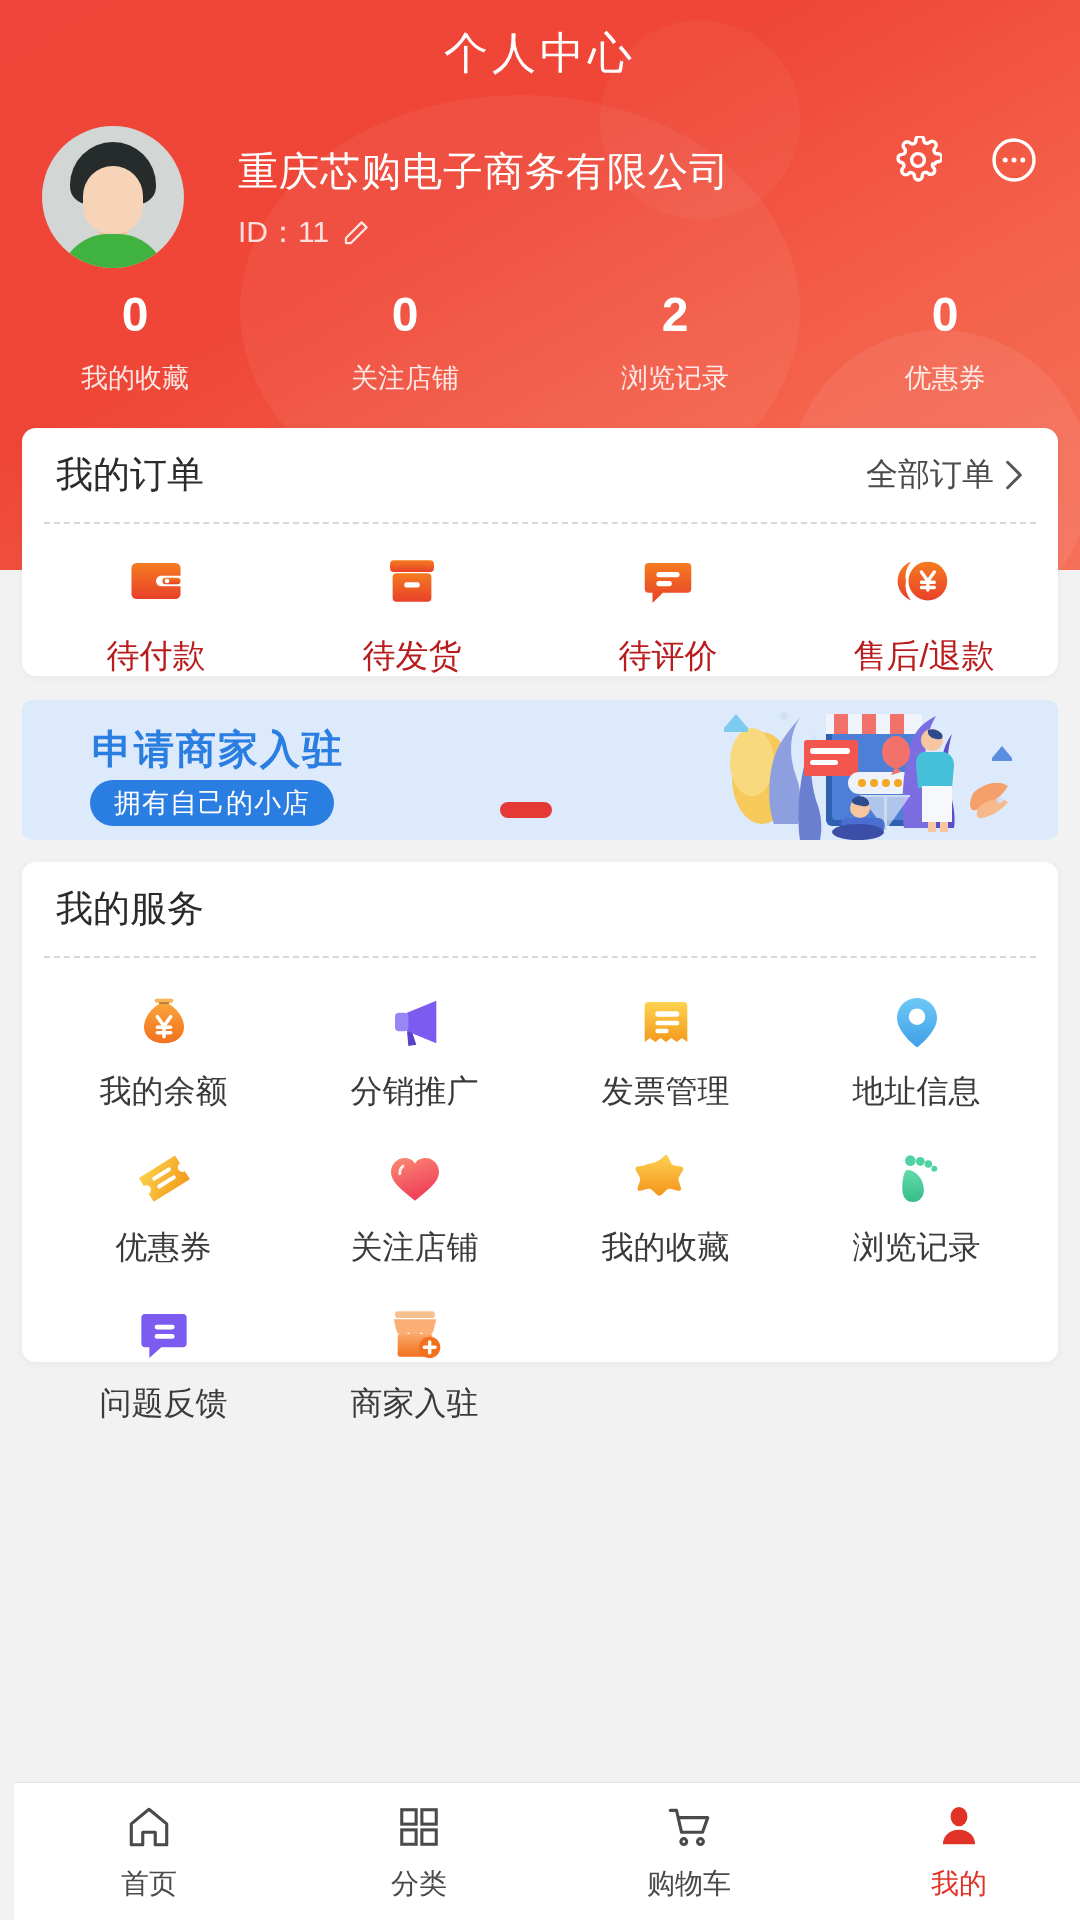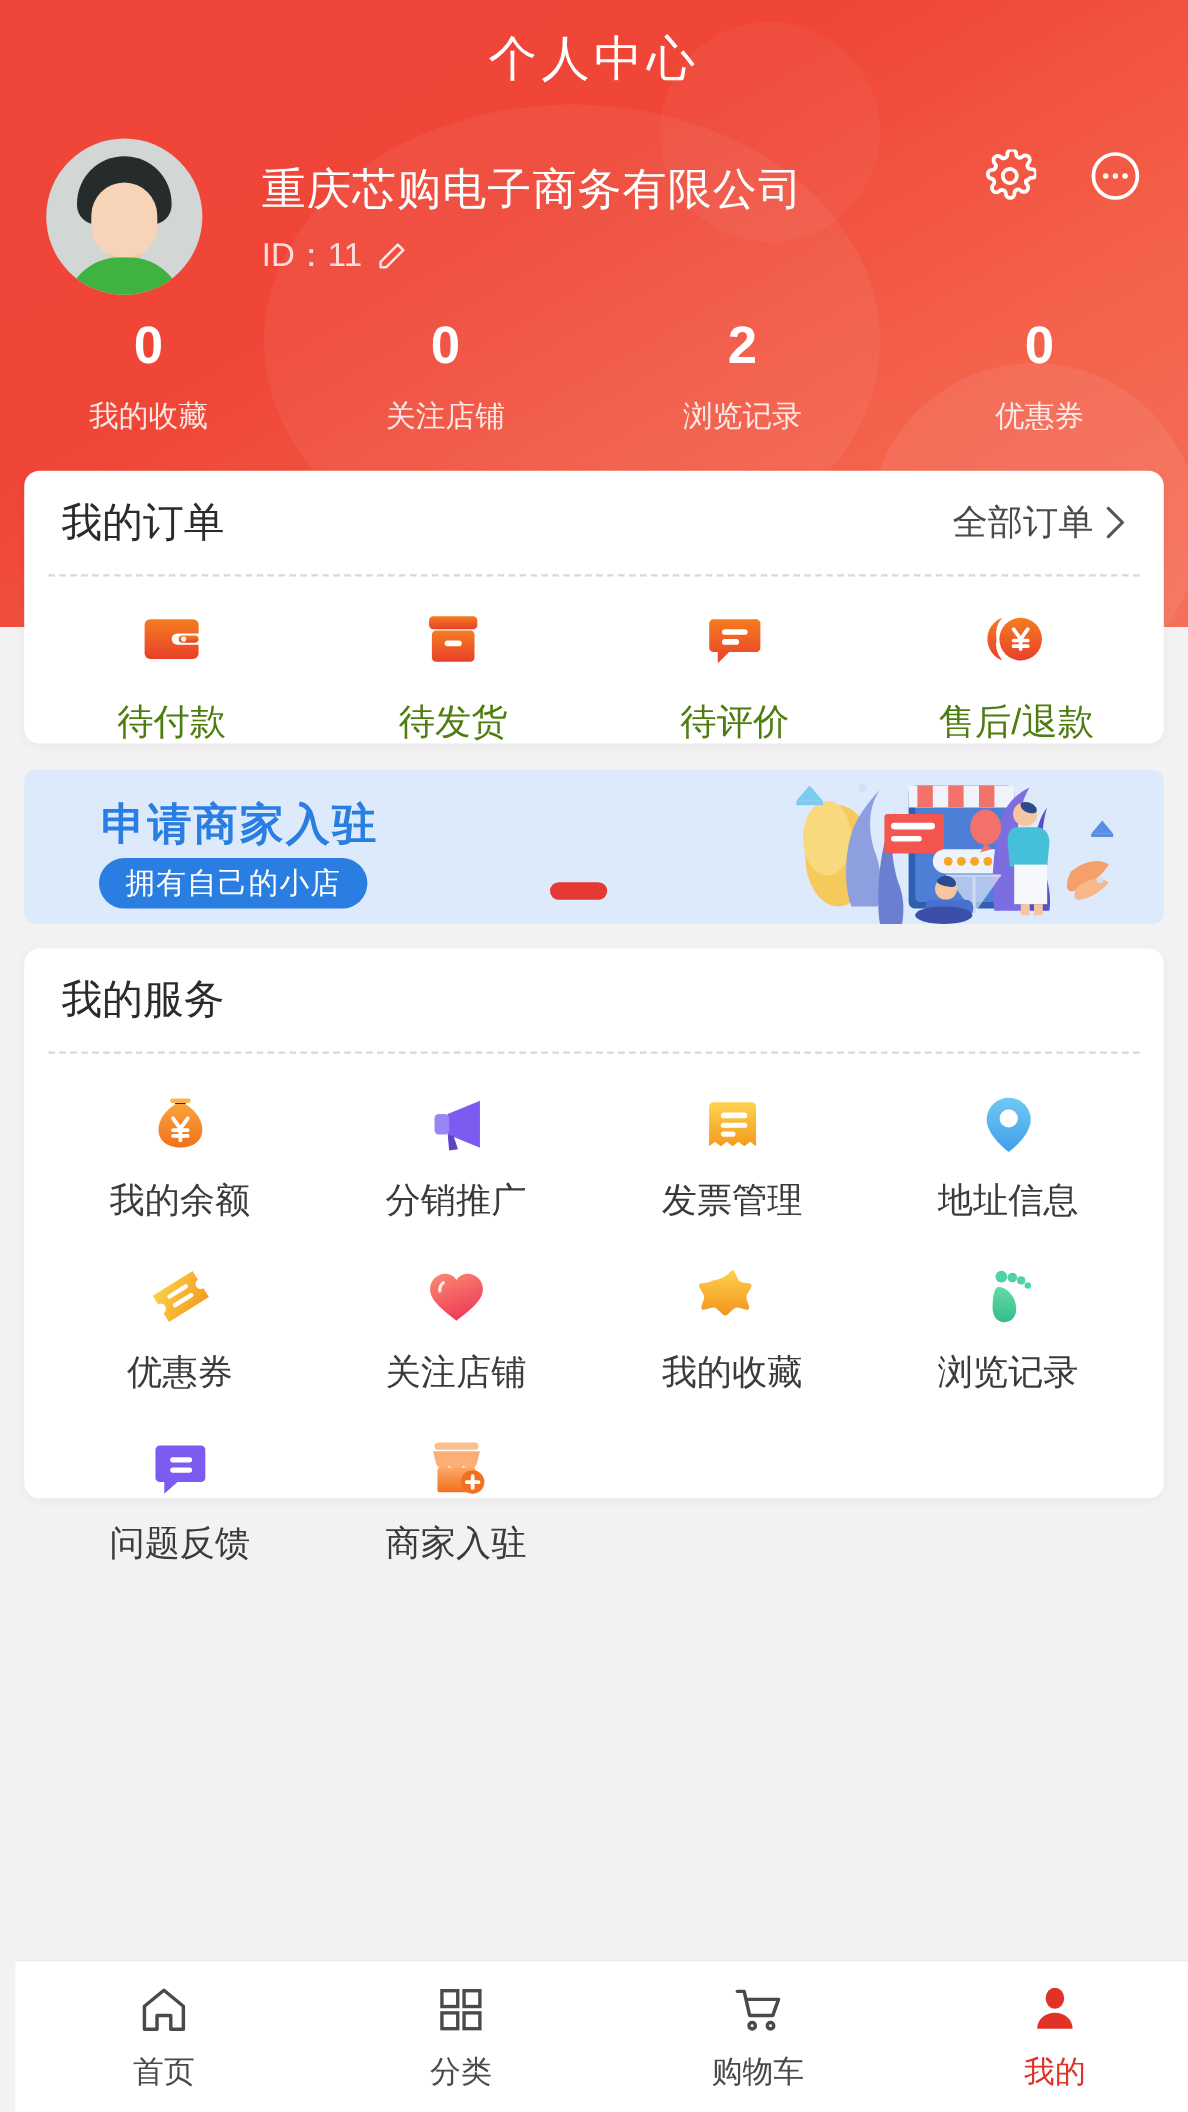--- a/index.html
+++ b/index.html
@@ -75,21 +75,21 @@
   .card-title { font-size: 37px; color: #2b2b2b; }
   .card-more { display: flex; align-items: center; gap: 10px; color: #4a4a4a; font-size: 32px; }
   .chev { width: 20px; height: 32px; display: block; }
   .dashed { height: 0; border-top: 2px dashed #d8d8d8; margin: 0 22px; }
 
   
   #orders-card { top: 428px; height: 248px; }
   .order-row { display: flex; padding: 26px 6px 0; }
   .order-item { flex: 1; text-align: center; }
   .order-ico { height: 62px; display: flex; align-items: center; justify-content: center; }
-  .order-label { margin-top: 22px; font-size: 33px; color: #4d7c0f; }
+  .order-label { margin-top: 22px; font-size: 33px; color: #b91c1c; }
 
   
   #banner {
     position: absolute; left: 22px; top: 700px; width: 1036px; height: 140px;
     background: #dceafc; border-radius: 10px; overflow: hidden;
   }
   .bn-title { position: absolute; left: 70px; top: 22px; font-size: 40px;
     font-weight: bold; color: #2a7de1; letter-spacing: 2px; }
   .bn-pill { position: absolute; left: 68px; top: 80px; height: 46px; padding: 12px 24px;
     background: #2a7de1; border-radius: 24px; color: #fff; font-size: 27px;

